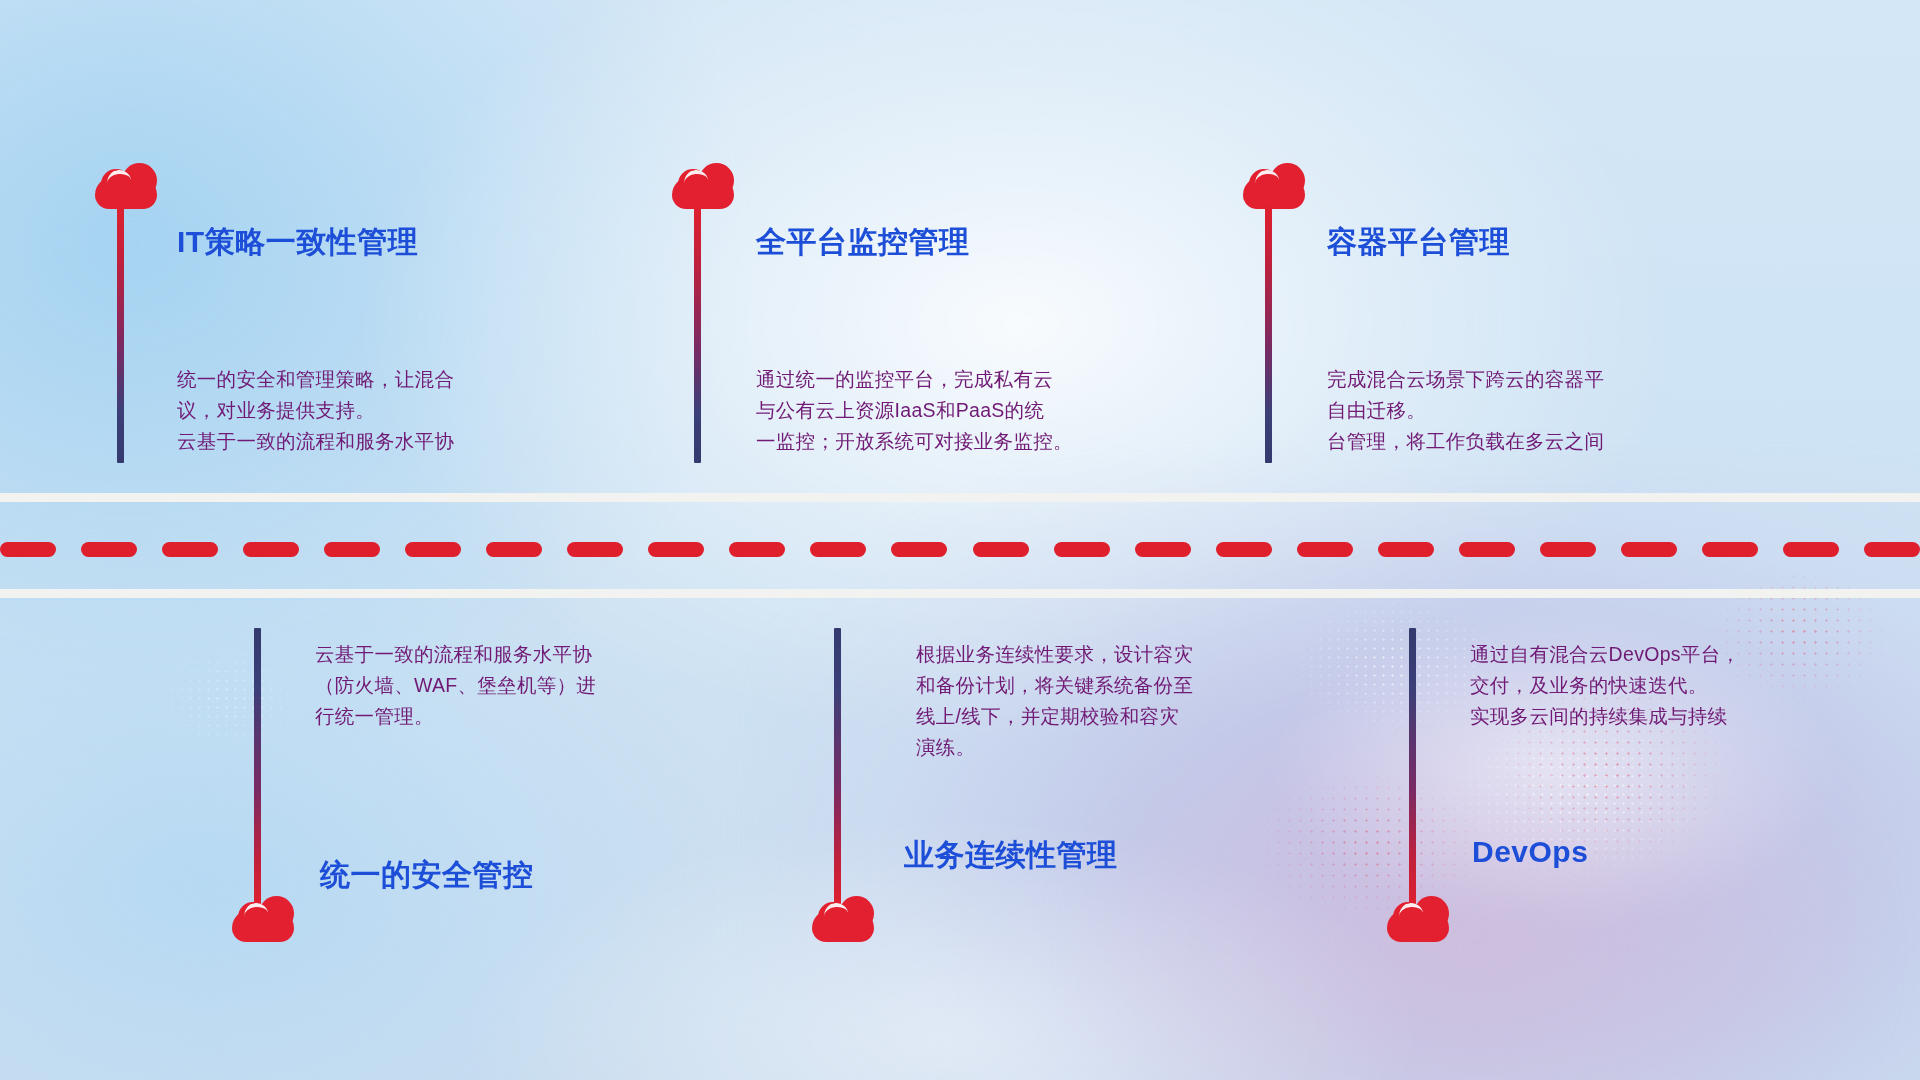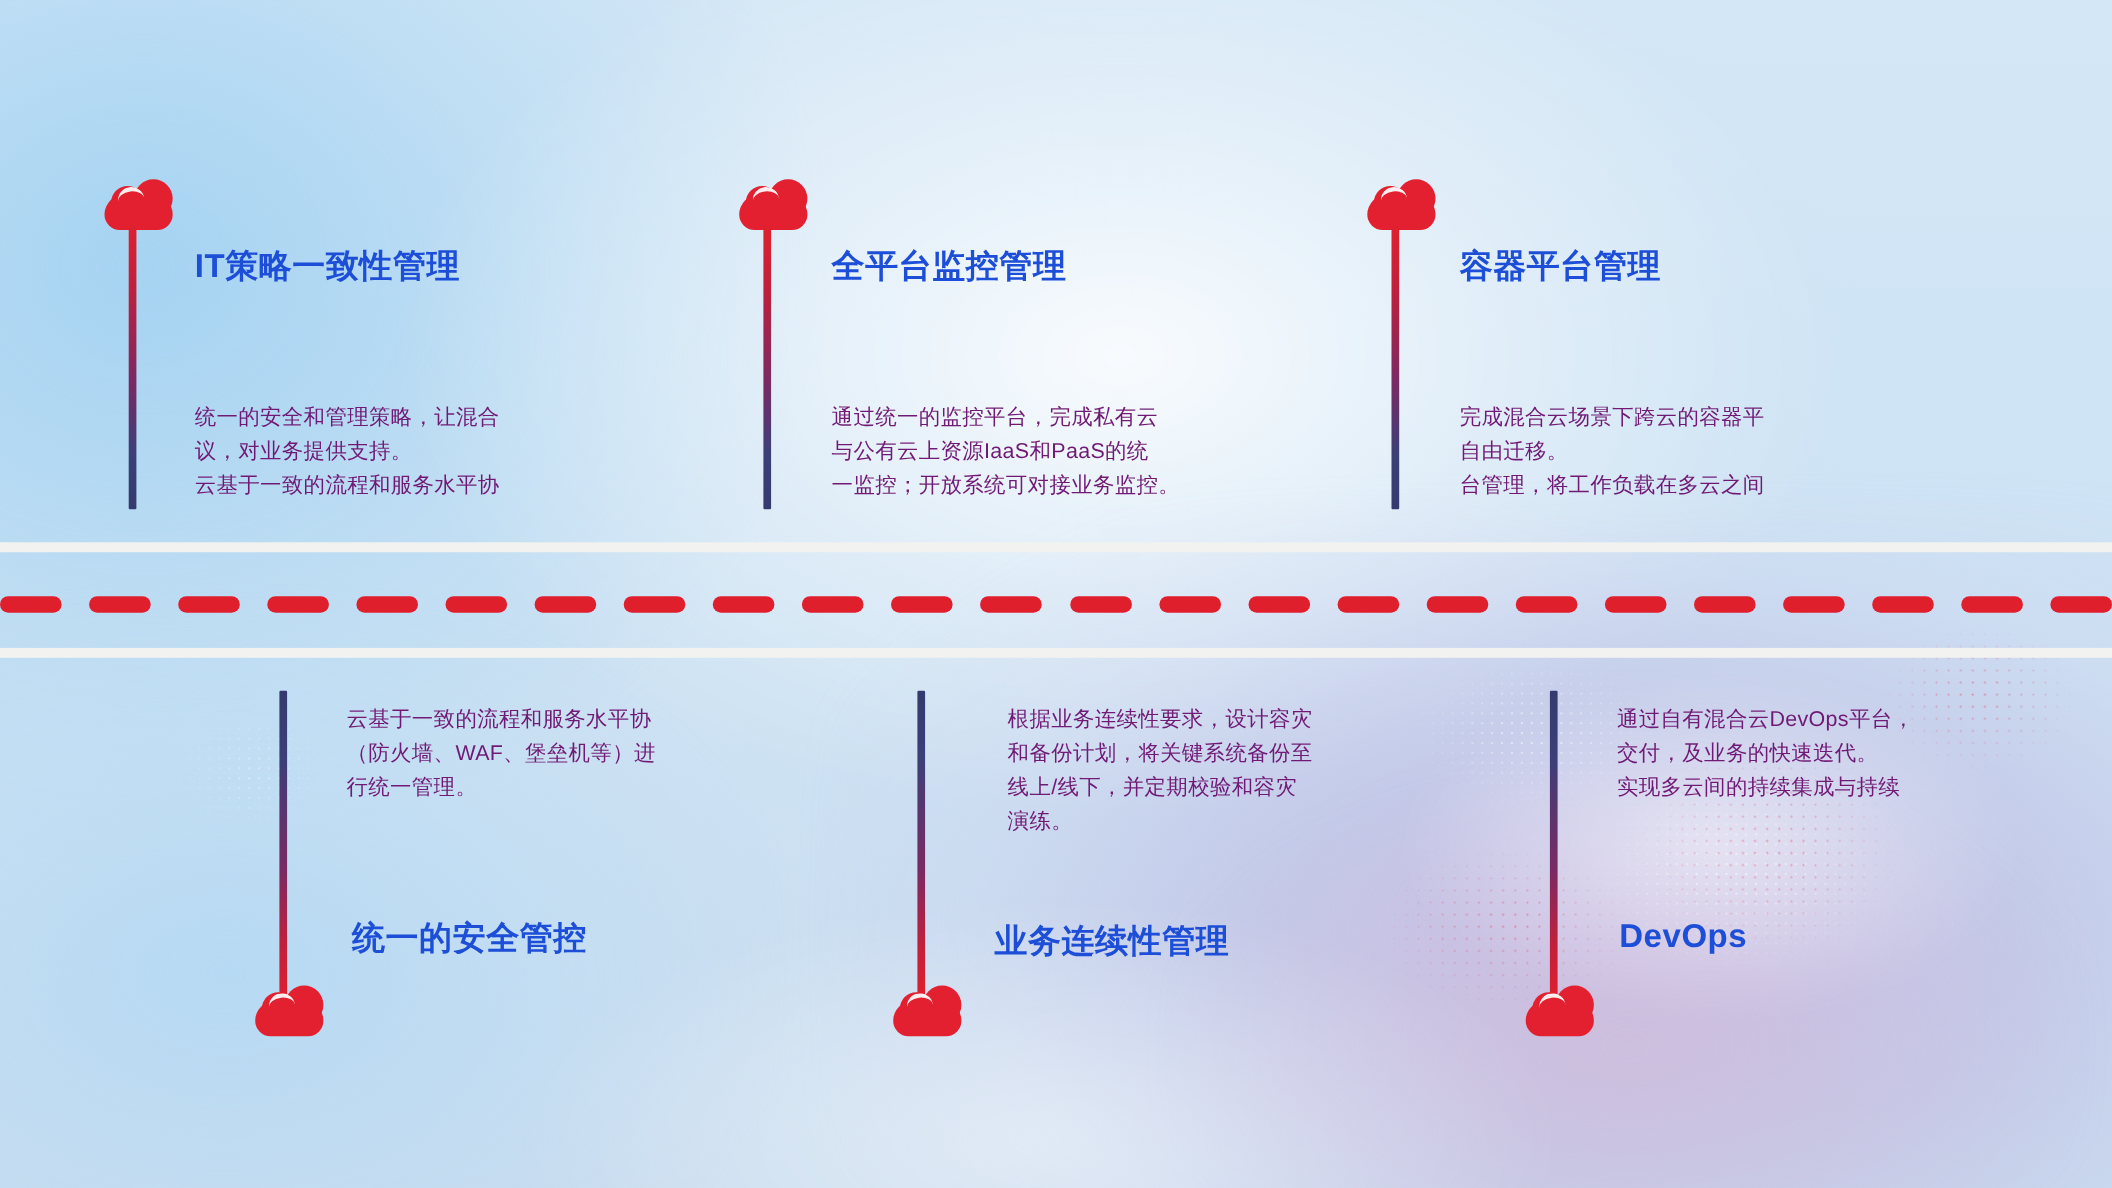--- a/index.html
+++ b/index.html
@@ -233,21 +233,21 @@
     </div>
   </div>
 
   <div class="col">
     <div class="stem up" style="left:254px;top:628px;height:280px;"></div>
     <div class="para" style="left:315px;top:639px;width:430px;">
       <div>云基于一致的流程和服务水平协</div>
       <div>（防火墙、WAF、堡垒机等）进</div>
       <div>行统一管理。</div>
     </div>
-    <div class="title" style="left:320px;top:833px;">统一的安全管控</div>
+    <div class="title" style="left:320px;top:855px;">统一的安全管控</div>
     <div class="cloud" style="left:232px;top:896px;">
       <div class="lobe-a"></div>
         <div class="lobe-b"></div>
         <div class="body"></div>
         <div class="hl"></div>
     </div>
   </div>
 
   <div class="col">
     <div class="stem up" style="left:834px;top:628px;height:280px;"></div>

